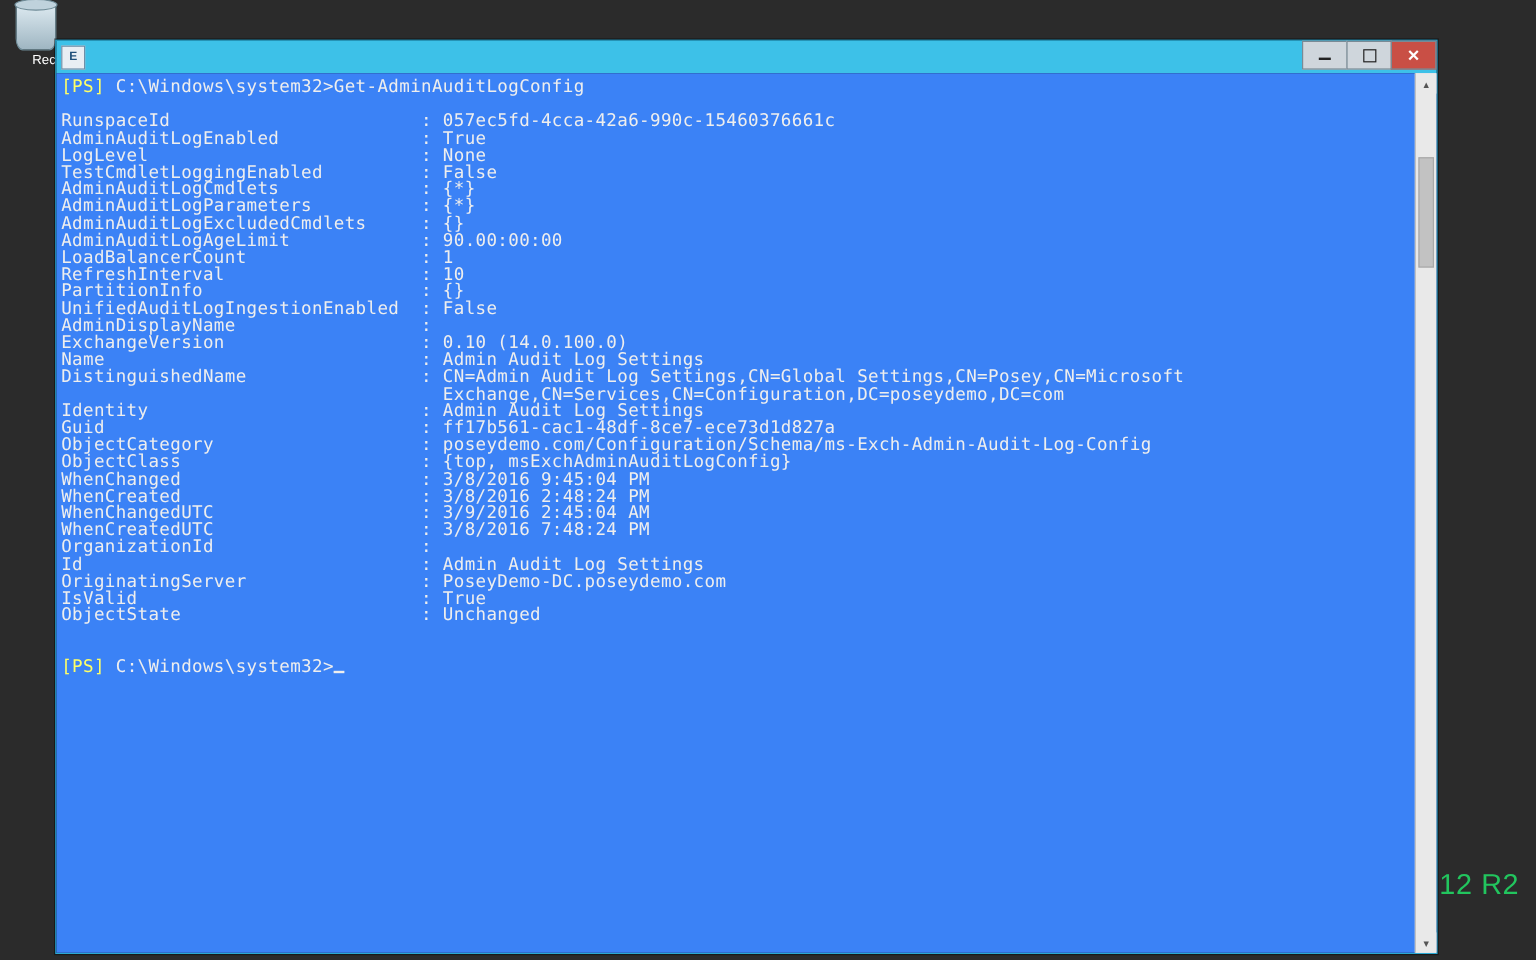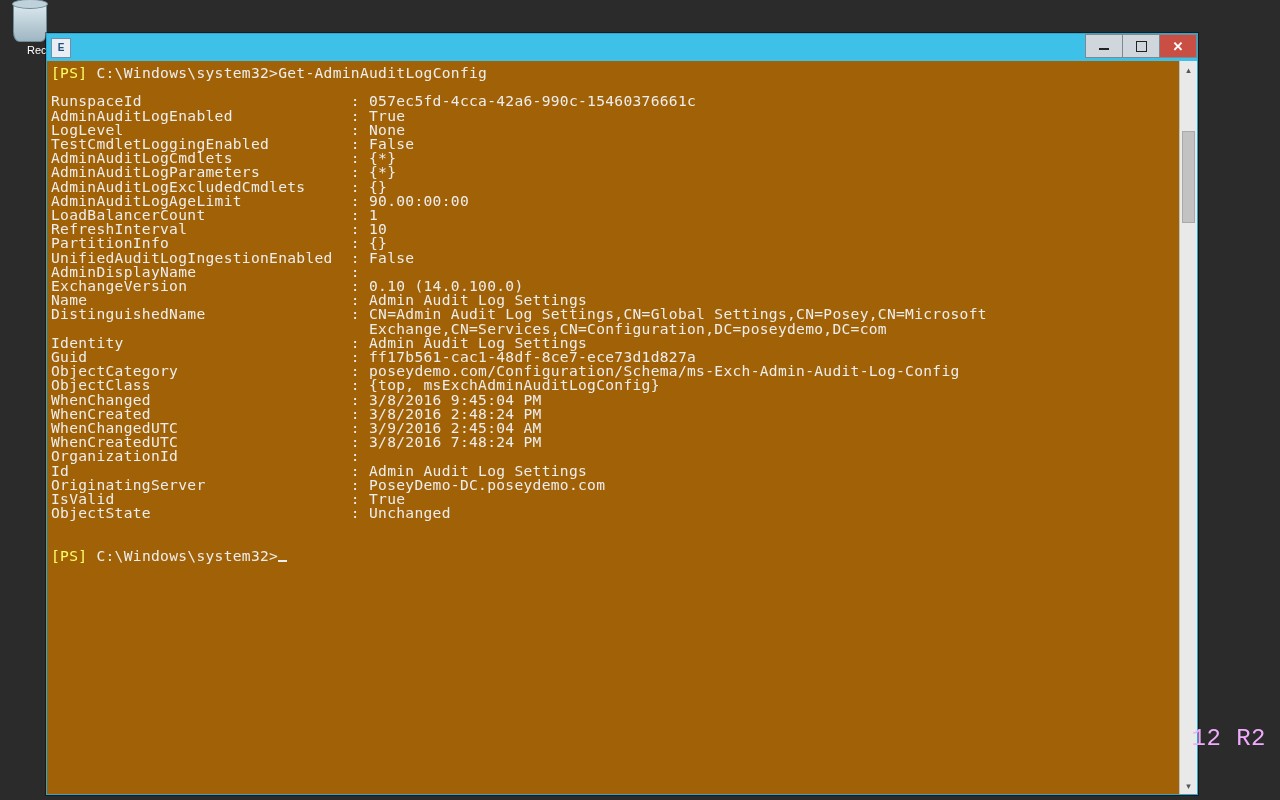--- a/index.html
+++ b/index.html
@@ -112,21 +112,21 @@
   }
   .win-btn .min {
     width: 10px; height: 0; border-top: 2px solid #222;
     margin-top: 6px;
   }
 
   
   .console-wrap {
     position: absolute;
     top: 27px; left: 0; right: 0; bottom: 0;
-    background: #a16207;
+    background: #3b82f6;
     display: flex;
   }
   .console {
     flex: 1;
     padding: 5px 4px 4px 4px;
     font-family: "Lucida Console", Consolas, monospace;
     font-size: 14.6px;
     line-height: 14.2px;
     color: #eeeeee;
     white-space: pre;
@@ -167,25 +167,24 @@
     height: 90px;
     background: #c2c2c2;
     border: 1px solid #a9a9a9;
   }
 
   
   .watermark {
     position: absolute;
     right: 14px;
     bottom: 48px;
-    color: #f0abfc;
+    color: #22c55e;
     font-size: 24px;
     font-weight: 300;
     letter-spacing: 0.5px;
-    font-family: Liberation Mono, monospace;
   }
 </style>
 </head>
 <body>
 
 <div class="desktop-icon">
   <div class="bin"></div>
   <div>Recy</div>
 </div>
 

